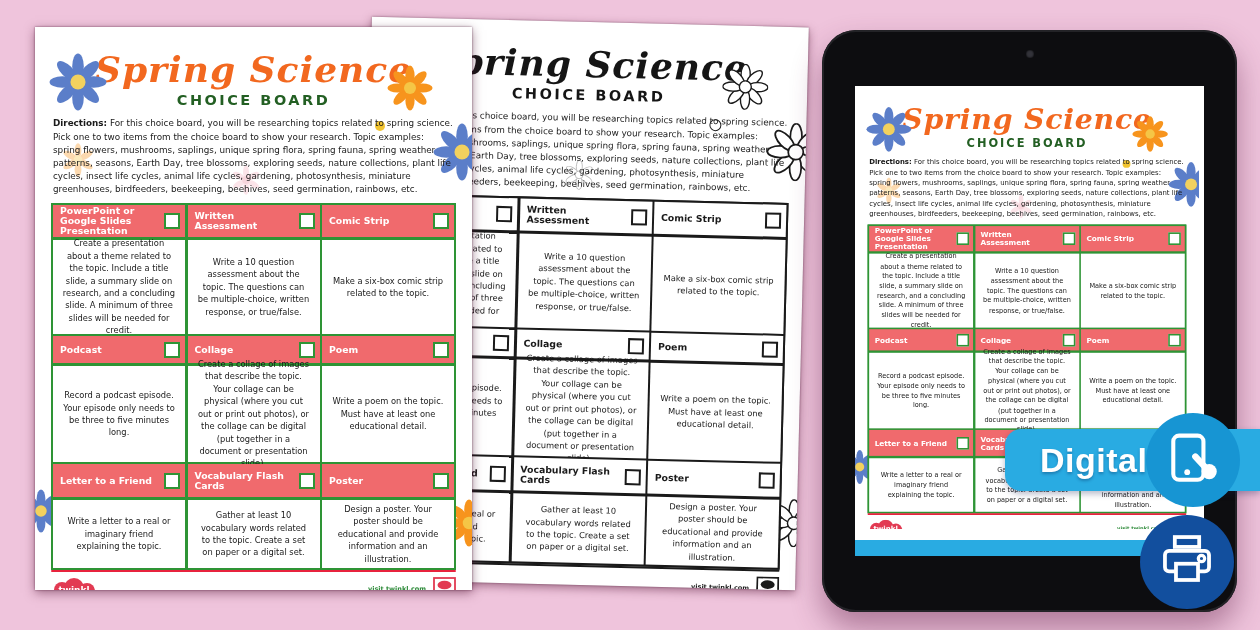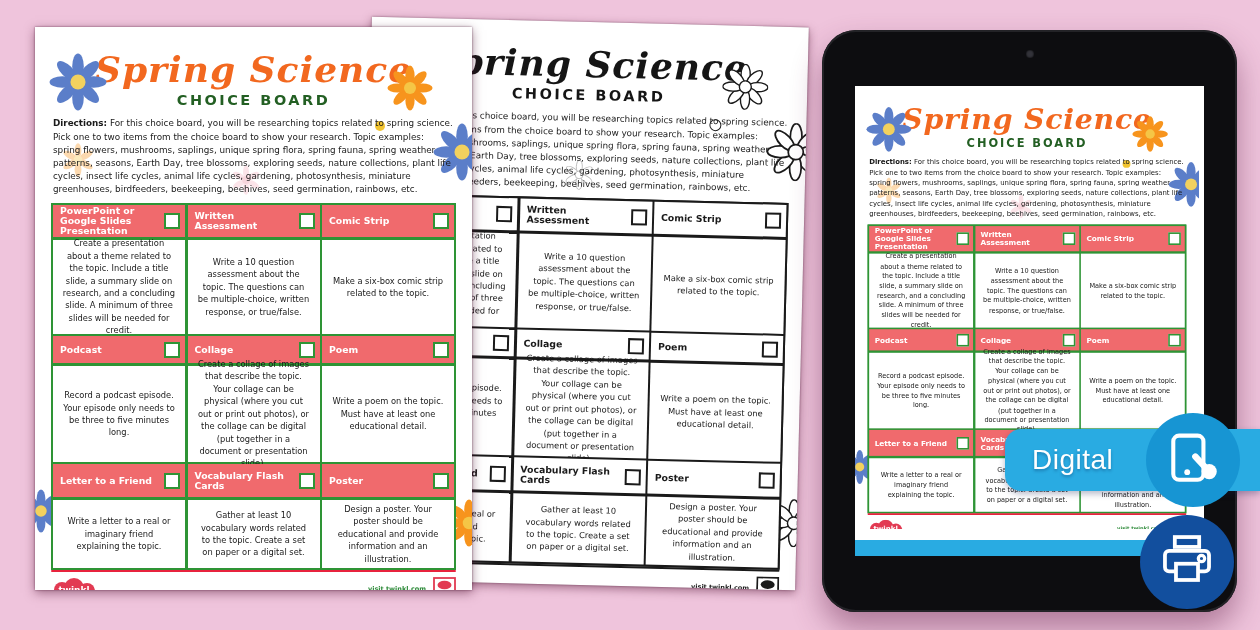--- a/index.html
+++ b/index.html
@@ -90,22 +90,22 @@
 
   
   .badge-band{
     position:absolute;height:62px;border-radius:16px 0 0 16px;z-index:10;
     display:flex;align-items:center;
     box-shadow:0 3px 6px rgba(20,30,80,.3);
   }
   .band-digital{left:1005px;top:429px;width:255px;background:#29ABE2;}
   .band-printable{left:967px;top:530px;width:293px;background:#1D72BB;}
   .badge-label{
-    color:#fff;font-family:"Liberation Sans",sans-serif;font-weight:400;font-size:28px;
-    padding-left:27px;text-shadow:0 2px 3px rgba(10,40,90,.35);letter-spacing:.5px;
+    color:#fff;font-family:"Liberation Sans",sans-serif;font-weight:700;font-size:34px;
+    padding-left:35px;text-shadow:0 2px 3px rgba(10,40,90,.35);letter-spacing:.5px;
   }
   .badge-circle{
     position:absolute;width:94px;height:94px;border-radius:50%;z-index:11;
     display:flex;align-items:center;justify-content:center;
   }
   .circle-digital{left:1146px;top:413px;background:#1795D3;}
   .circle-printable{left:1140px;top:515px;background:#124F9E;}
   .badge-circle svg{width:58px;height:58px;}
 </style>
 </head>

